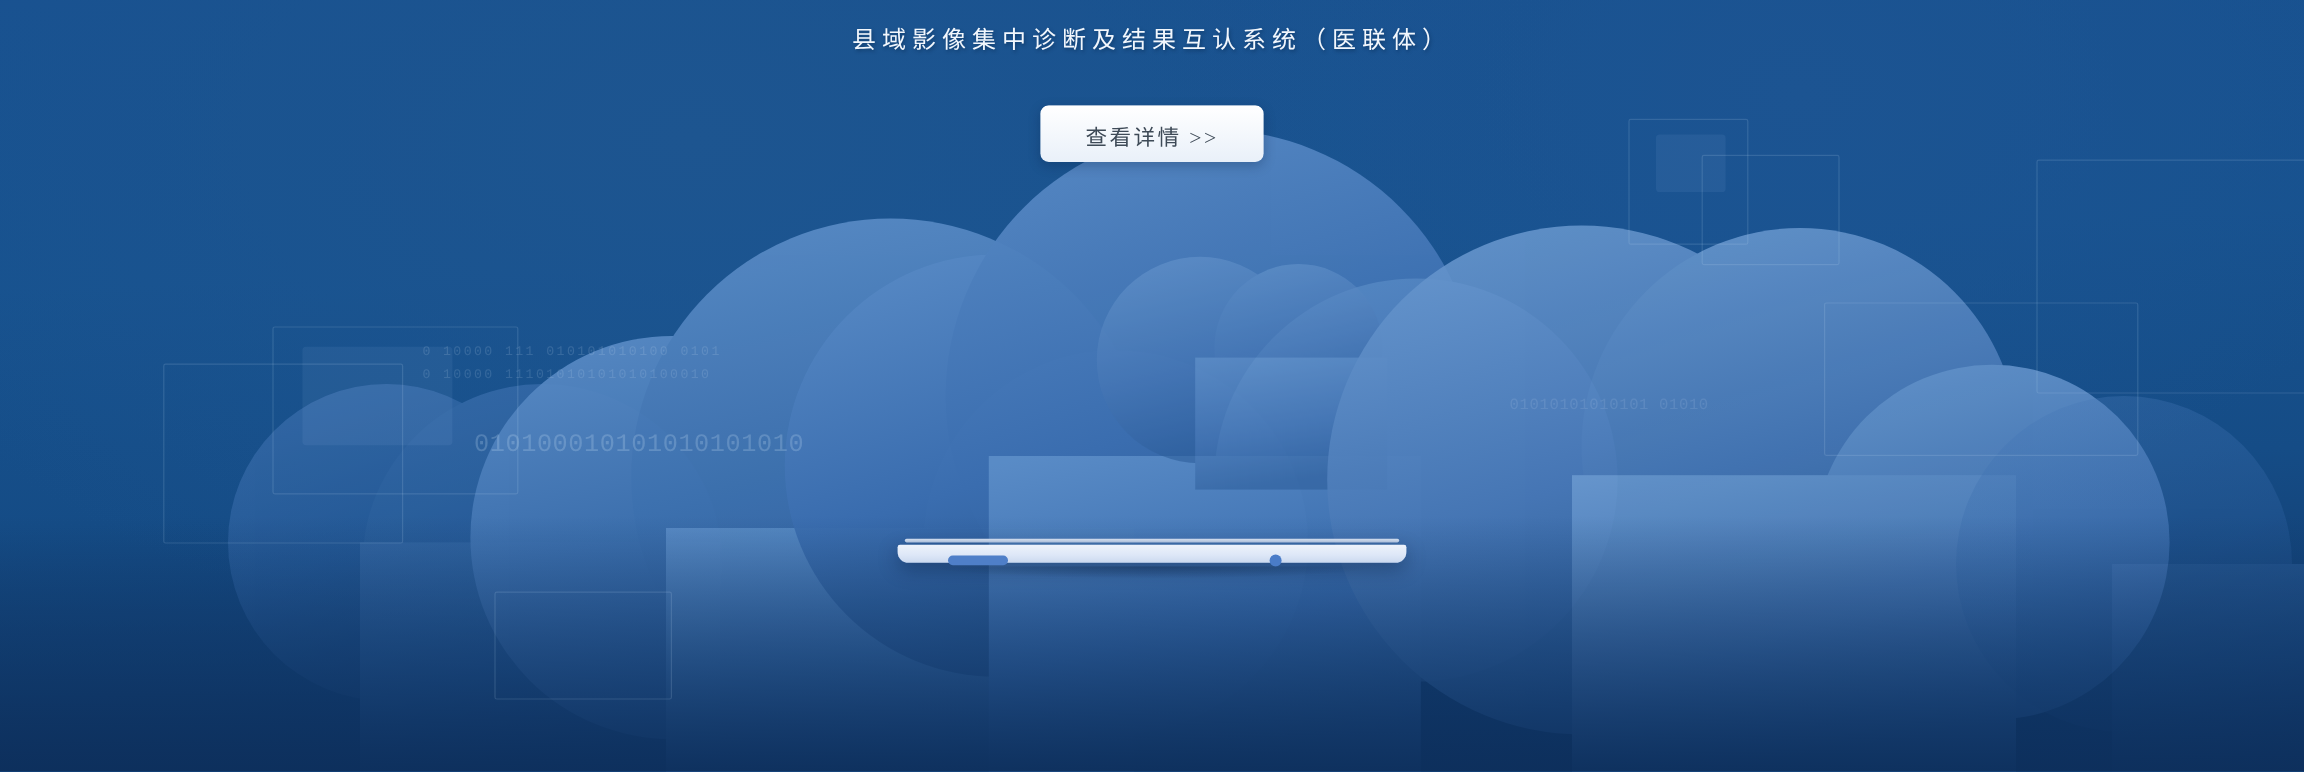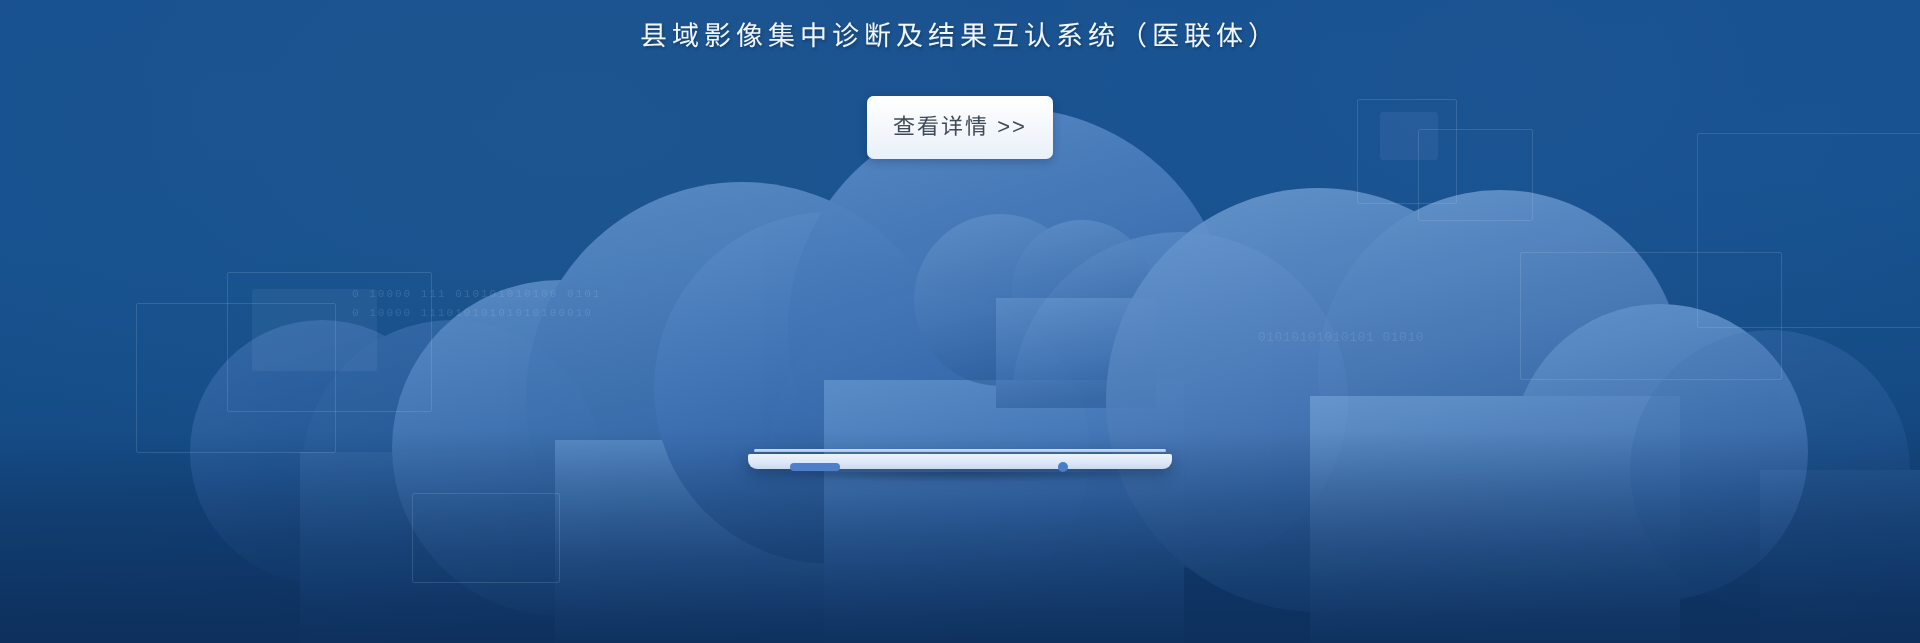--- a/index.html
+++ b/index.html
@@ -67,43 +67,42 @@
     font-size:46px;
     line-height:1.12;
     color:#ffffff;
     letter-spacing:6px;
     font-weight:400;
     text-shadow:2px 3px 4px rgba(6,30,60,.45);
     white-space:nowrap;
   }
   .subtitle{
     margin-top:22px;
-    font-size:27px;
+    font-size:20px;
     line-height:1.2;
     color:#f2f7fd;
     letter-spacing:5px;
     font-weight:400;
     text-shadow:1px 2px 3px rgba(6,30,60,.40);
     white-space:nowrap;
-    font-family:Liberation Mono, monospace;
   }
 
   
   .cta-row{ margin-top:42px; }
   .cta{
     display:inline-block;
     min-width:186px;
-    padding:12px 26px 19px;
+    padding:12px 26px 9px;
     border:none;
     border-radius:7px;
     background:linear-gradient(180deg,#ffffff 0%,#f3f7fc 55%,#e9f0f9 100%);
     color:#3e4a57;
-    font-size:22px;
+    font-size:18px;
     letter-spacing:2px;
-    font-family:Liberation Sans, sans-serif;
+    font-family:Liberation Serif, serif;
     cursor:pointer;
     box-shadow:0 3px 10px rgba(5,25,55,.25), inset 0 1px 0 rgba(255,255,255,.9);
   }
 
   
   .laptop{
     position:absolute;
     left:50%; transform:translateX(-50%);
     top:449px;
     width:424px; height:26px;
@@ -225,20 +224,21 @@
 
   <div class="deco-rect" style="left:1357px; top:99px;  width:100px; height:105px;"></div>
   <div class="deco-fill" style="left:1380px; top:112px; width:58px;  height:48px;"></div>
   <div class="deco-rect" style="left:1418px; top:129px; width:115px; height:92px;"></div>
 
   <div class="deco-rect" style="left:1697px; top:133px; width:290px; height:195px;"></div>
   <div class="deco-rect" style="left:1520px; top:252px; width:262px; height:128px;"></div>
 
   <div class="binary b2">0 10000 111        010101010100    0101</div>
   <div class="binary b3">0 10000 11101010101010100010</div>
+  <div class="binary b5">010100010101010101010</div>
   <div class="binary b6">01010101010101  01010</div>
 
   <div class="copy">
     <h2 class="subtitle">县域影像集中诊断及结果互认系统（医联体）</h2>
     <div class="cta-row">
       <button class="cta">查看详情 &gt;&gt;</button>
     </div>
   </div>
 
   <div class="laptop">

